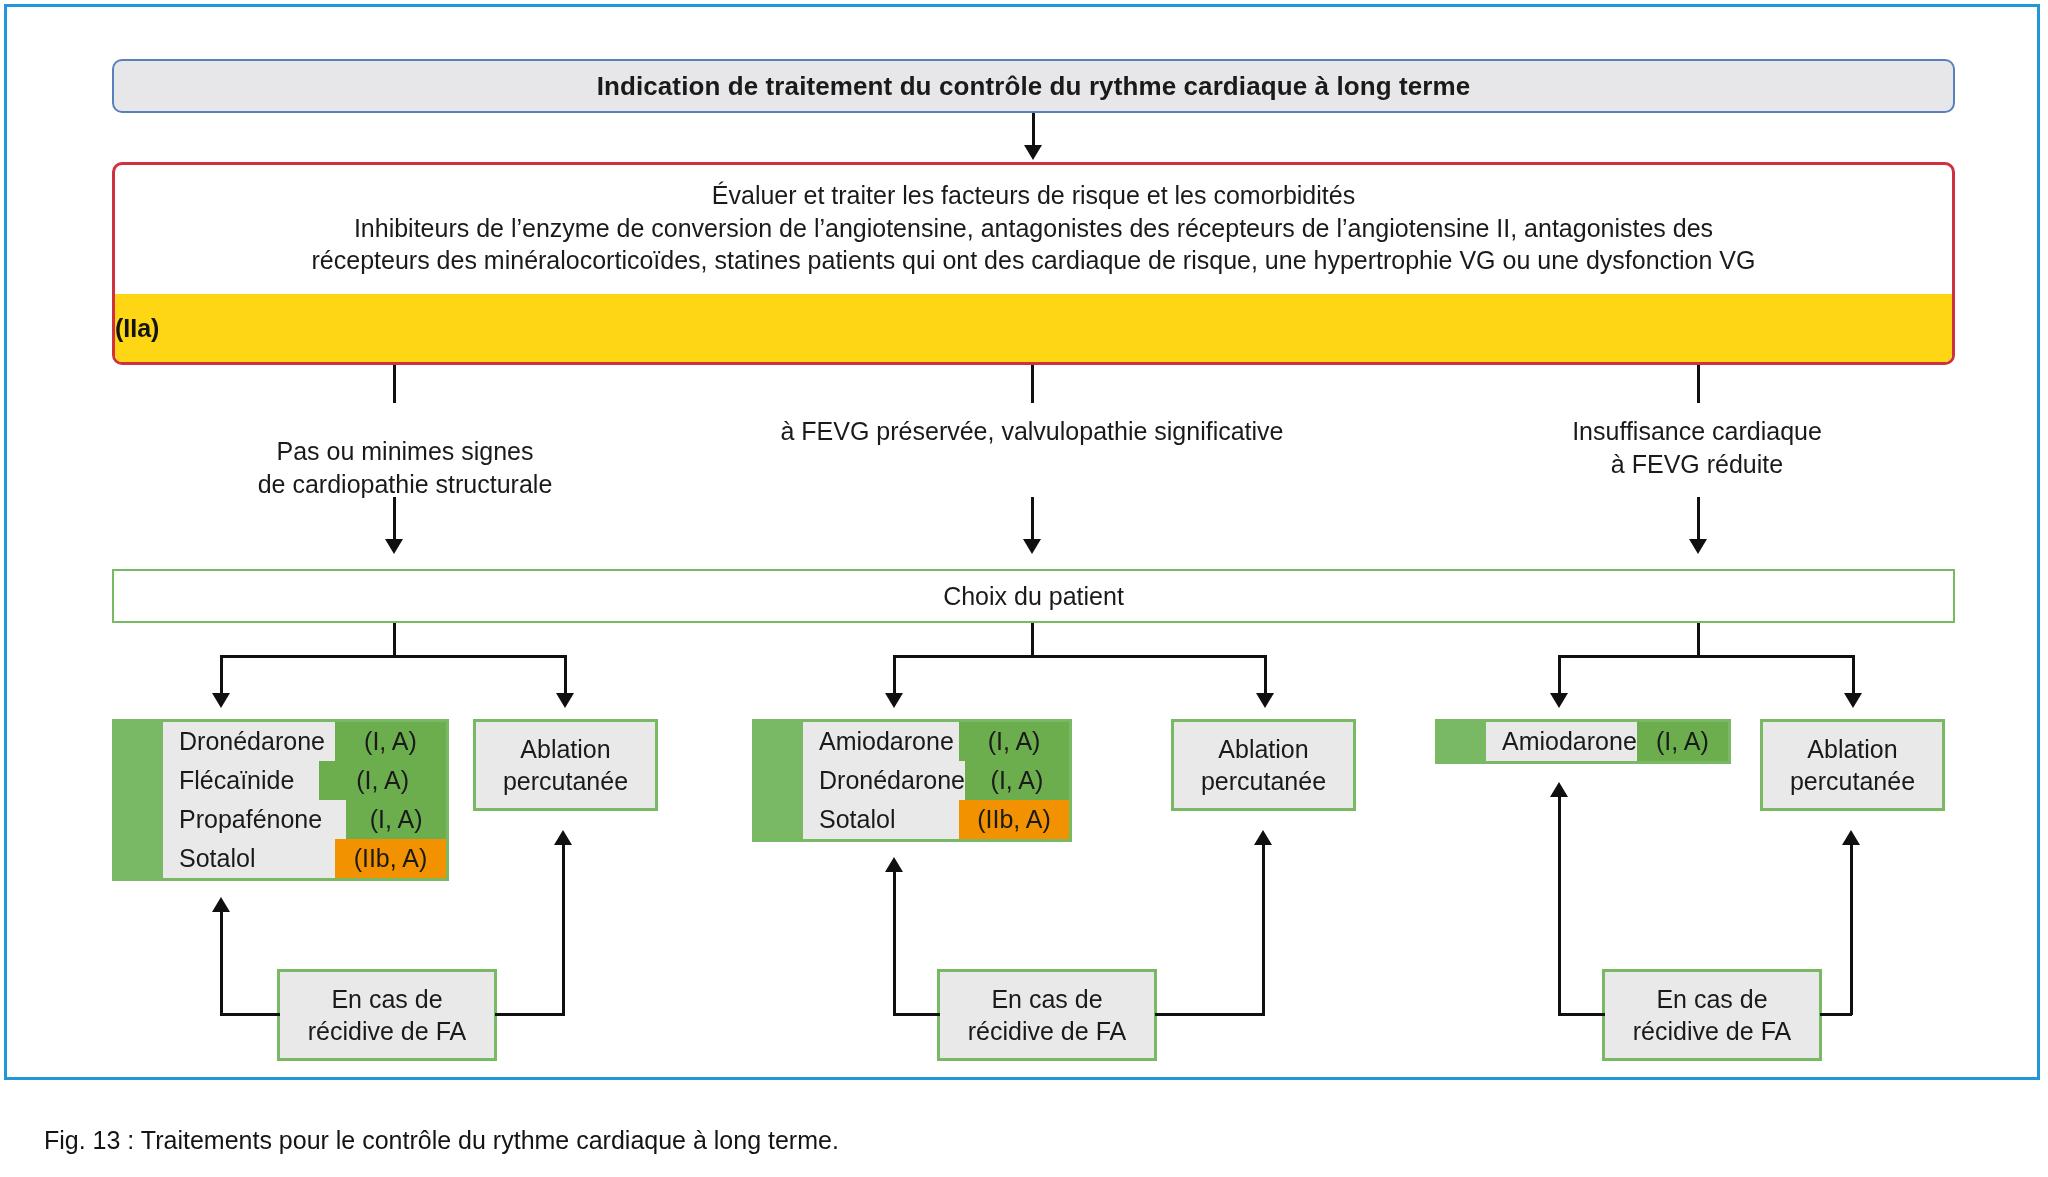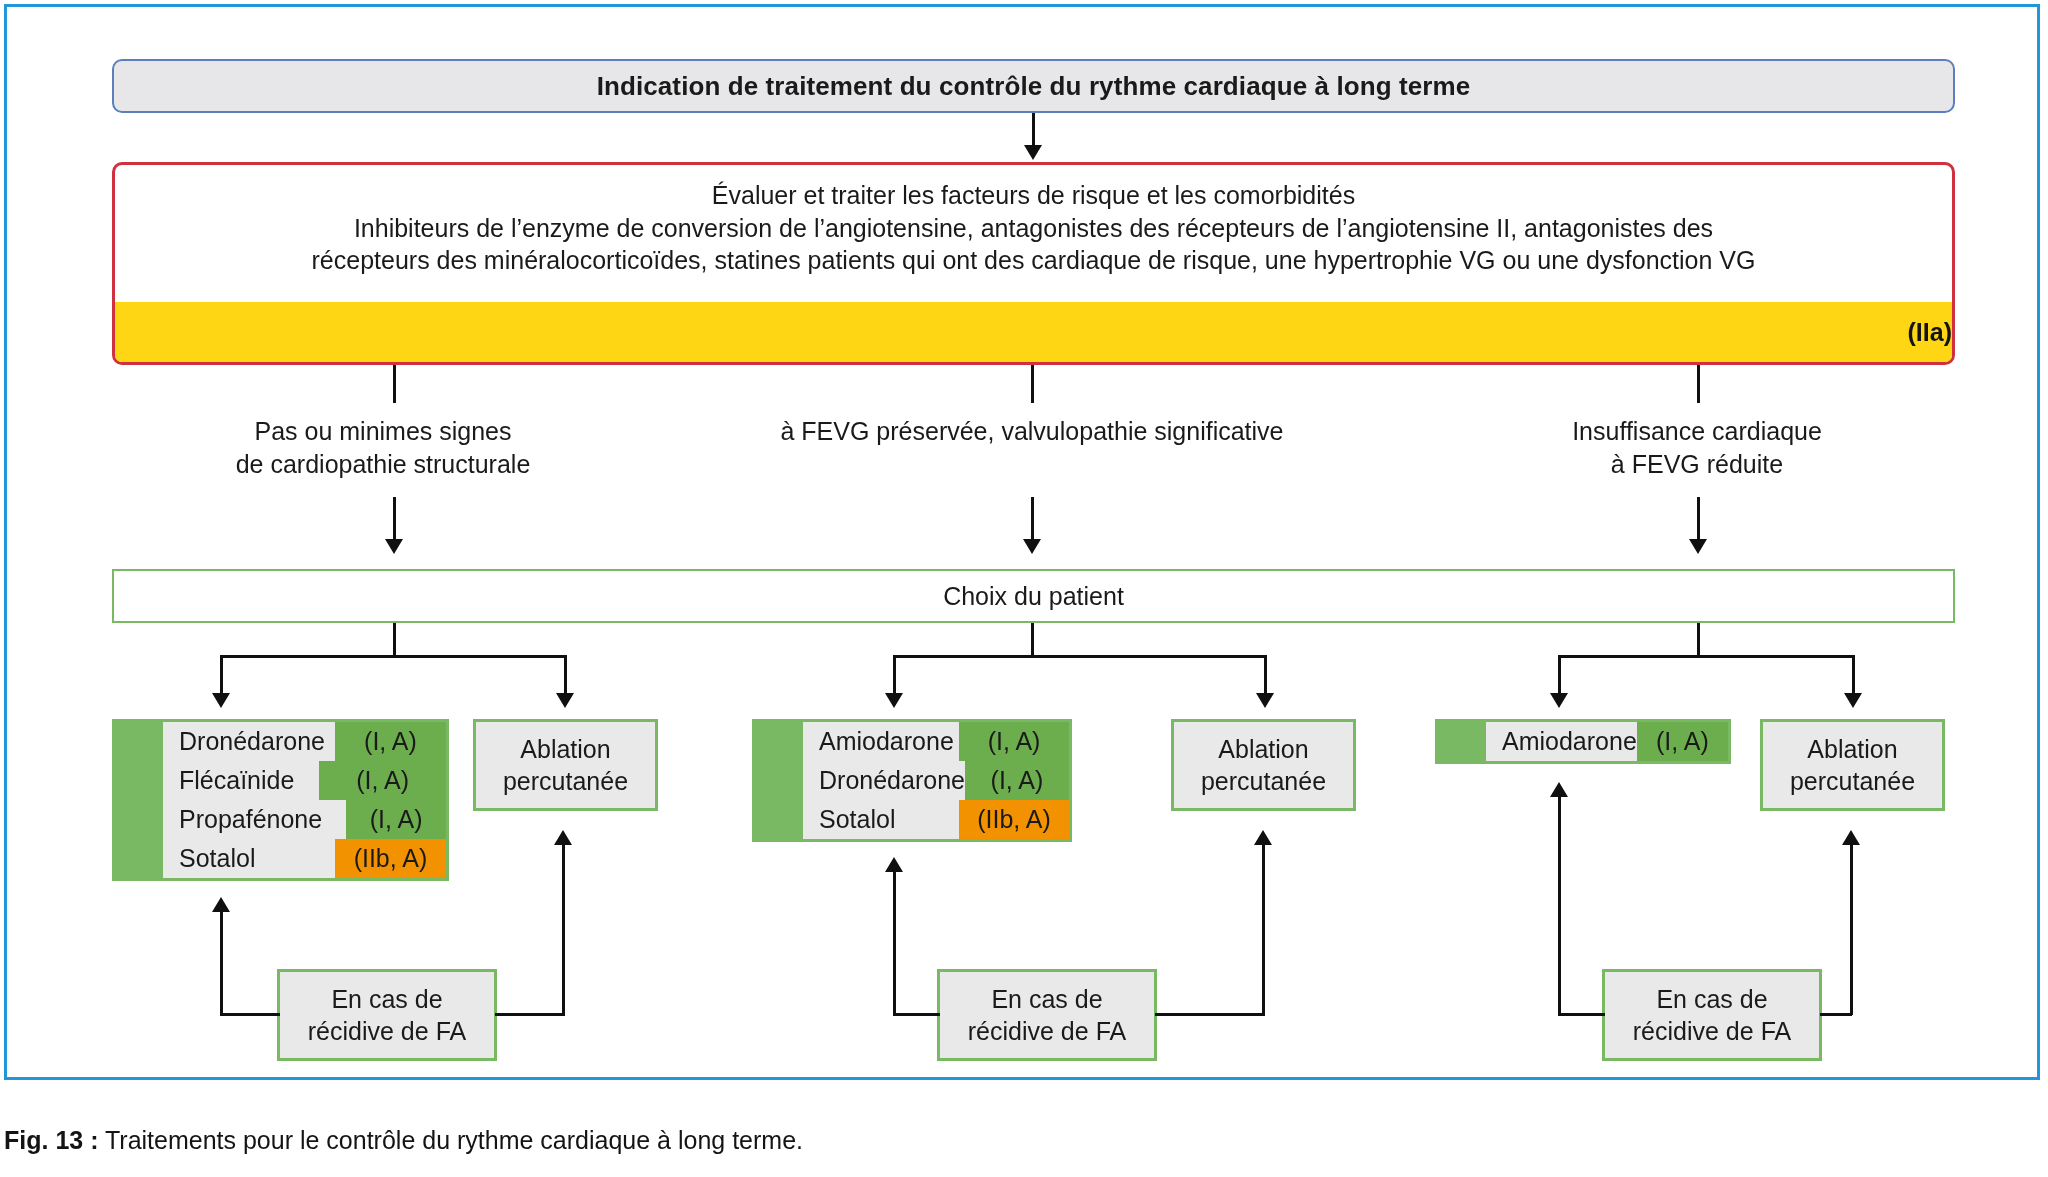--- a/index.html
+++ b/index.html
@@ -69,25 +69,25 @@
     flex: 1;
     padding: 14px 14px 8px 14px;
     text-align: center;
     font-size: 25px;
     line-height: 1.30;
   }
   .risk-text .l1 { display:block; }
   .risk-text .l2 { display:block; }
   .risk-text .l3 { display:block; }
   .risk-class {
-    height: 60px;
+    height: 68px;
     background: #ffd613;
     display: flex;
     align-items: center;
-    justify-content: flex-end;
+    justify-content: flex-start;
     font-size: 25px;
     font-weight: bold;
     color: #141414;
   }
 
   
   .branch-label {
     text-align: center;
     font-size: 25px;
     line-height: 1.32;
@@ -169,21 +169,21 @@
 
   
   .caption {
     position: absolute;
     left: 4px;
     top: 1126px;
     font-size: 25px;
     color: #141414;
     white-space: nowrap;
   }
-  .caption b { font-weight: bold; }
+  .caption b { font-weight: normal; margin-left: 40px; }
 </style>
 </head>
 <body>
 
 <div class="figure-frame">
   <div class="canvas">
 
     <div class="abs title-box">
       <span>Indication de traitement du contrôle du rythme cardiaque à long terme</span>
     </div>
@@ -201,21 +201,21 @@
         <span>(IIa)</span>
       </div>
     </div>
 
     <div class="abs vline" style="left:386px; top:358px; height:38px;"></div>
 
     <div class="abs vline" style="left:1024px; top:358px; height:38px;"></div>
 
     <div class="abs vline" style="left:1690px; top:358px; height:38px;"></div>
 
-    <div class="abs branch-label" style="left:116px; width:520px;">
+    <div class="abs branch-label" style="left:138px; width:520px;margin-top:20px;">
       <span>Pas ou minimes signes</span>
       <span>de cardiopathie structurale</span>
     </div>
     <div class="abs branch-label" style="left:690px; width:670px;">
       <span>à FEVG préservée, valvulopathie significative</span>
     </div>
     <div class="abs branch-label" style="left:1440px; width:500px;">
       <span>Insuffisance cardiaque</span>
       <span>à FEVG réduite</span>
     </div>

